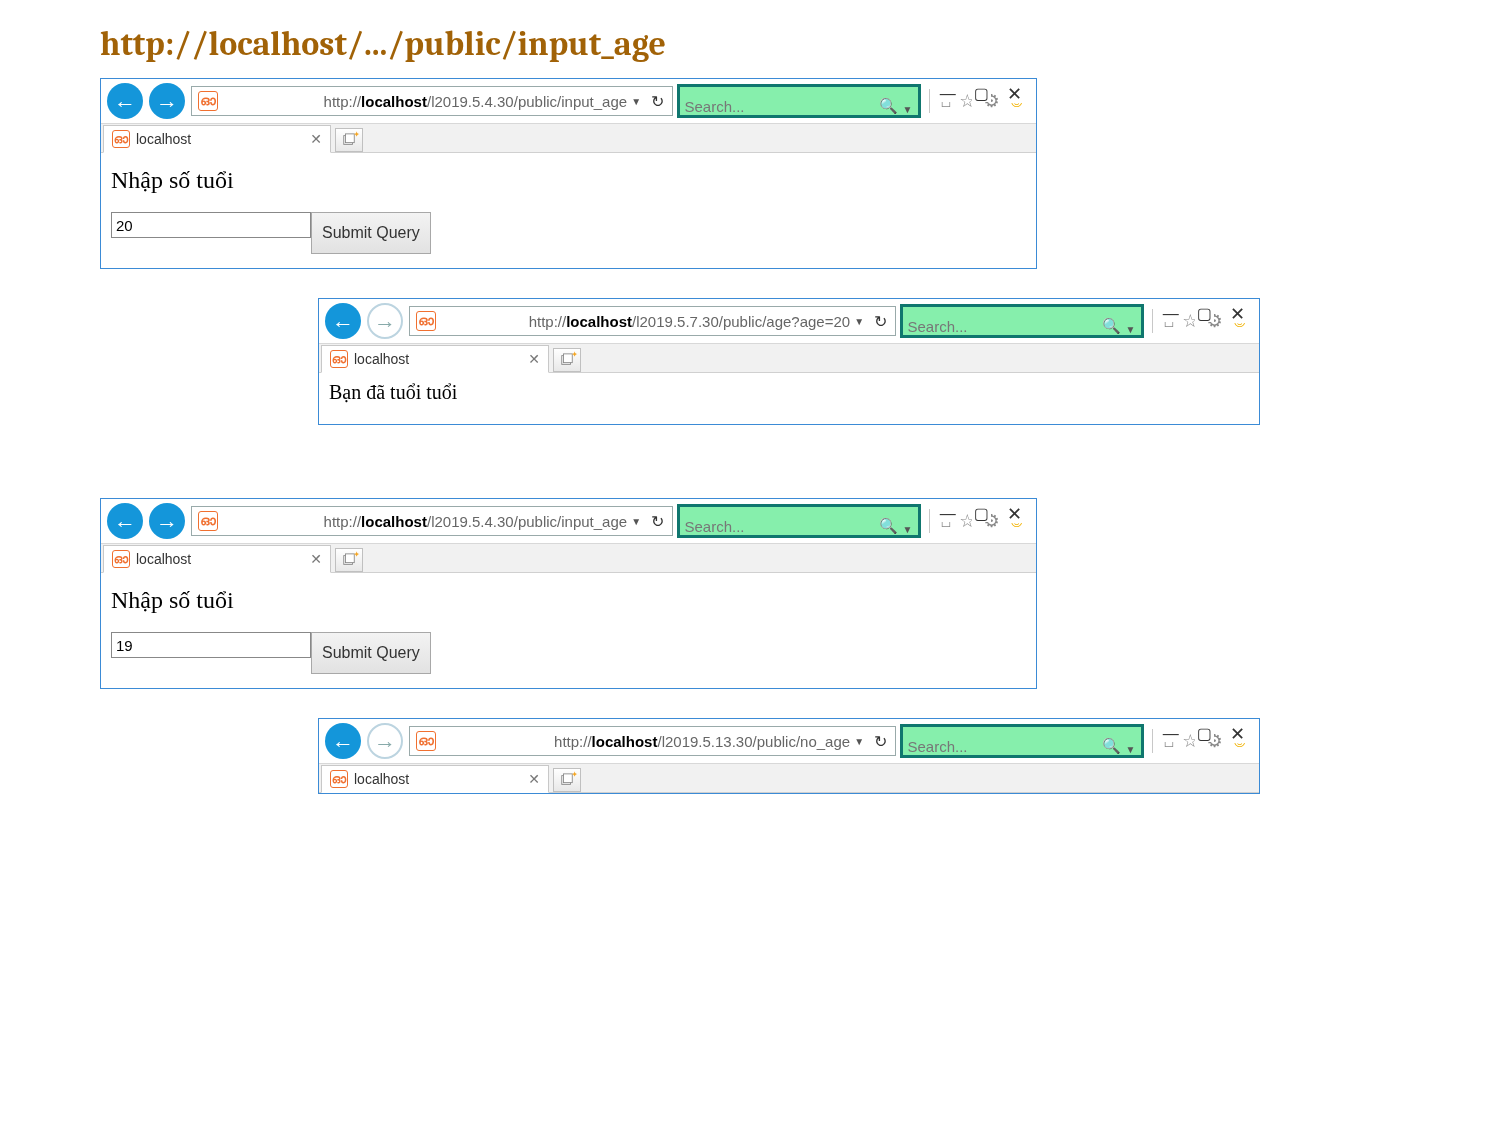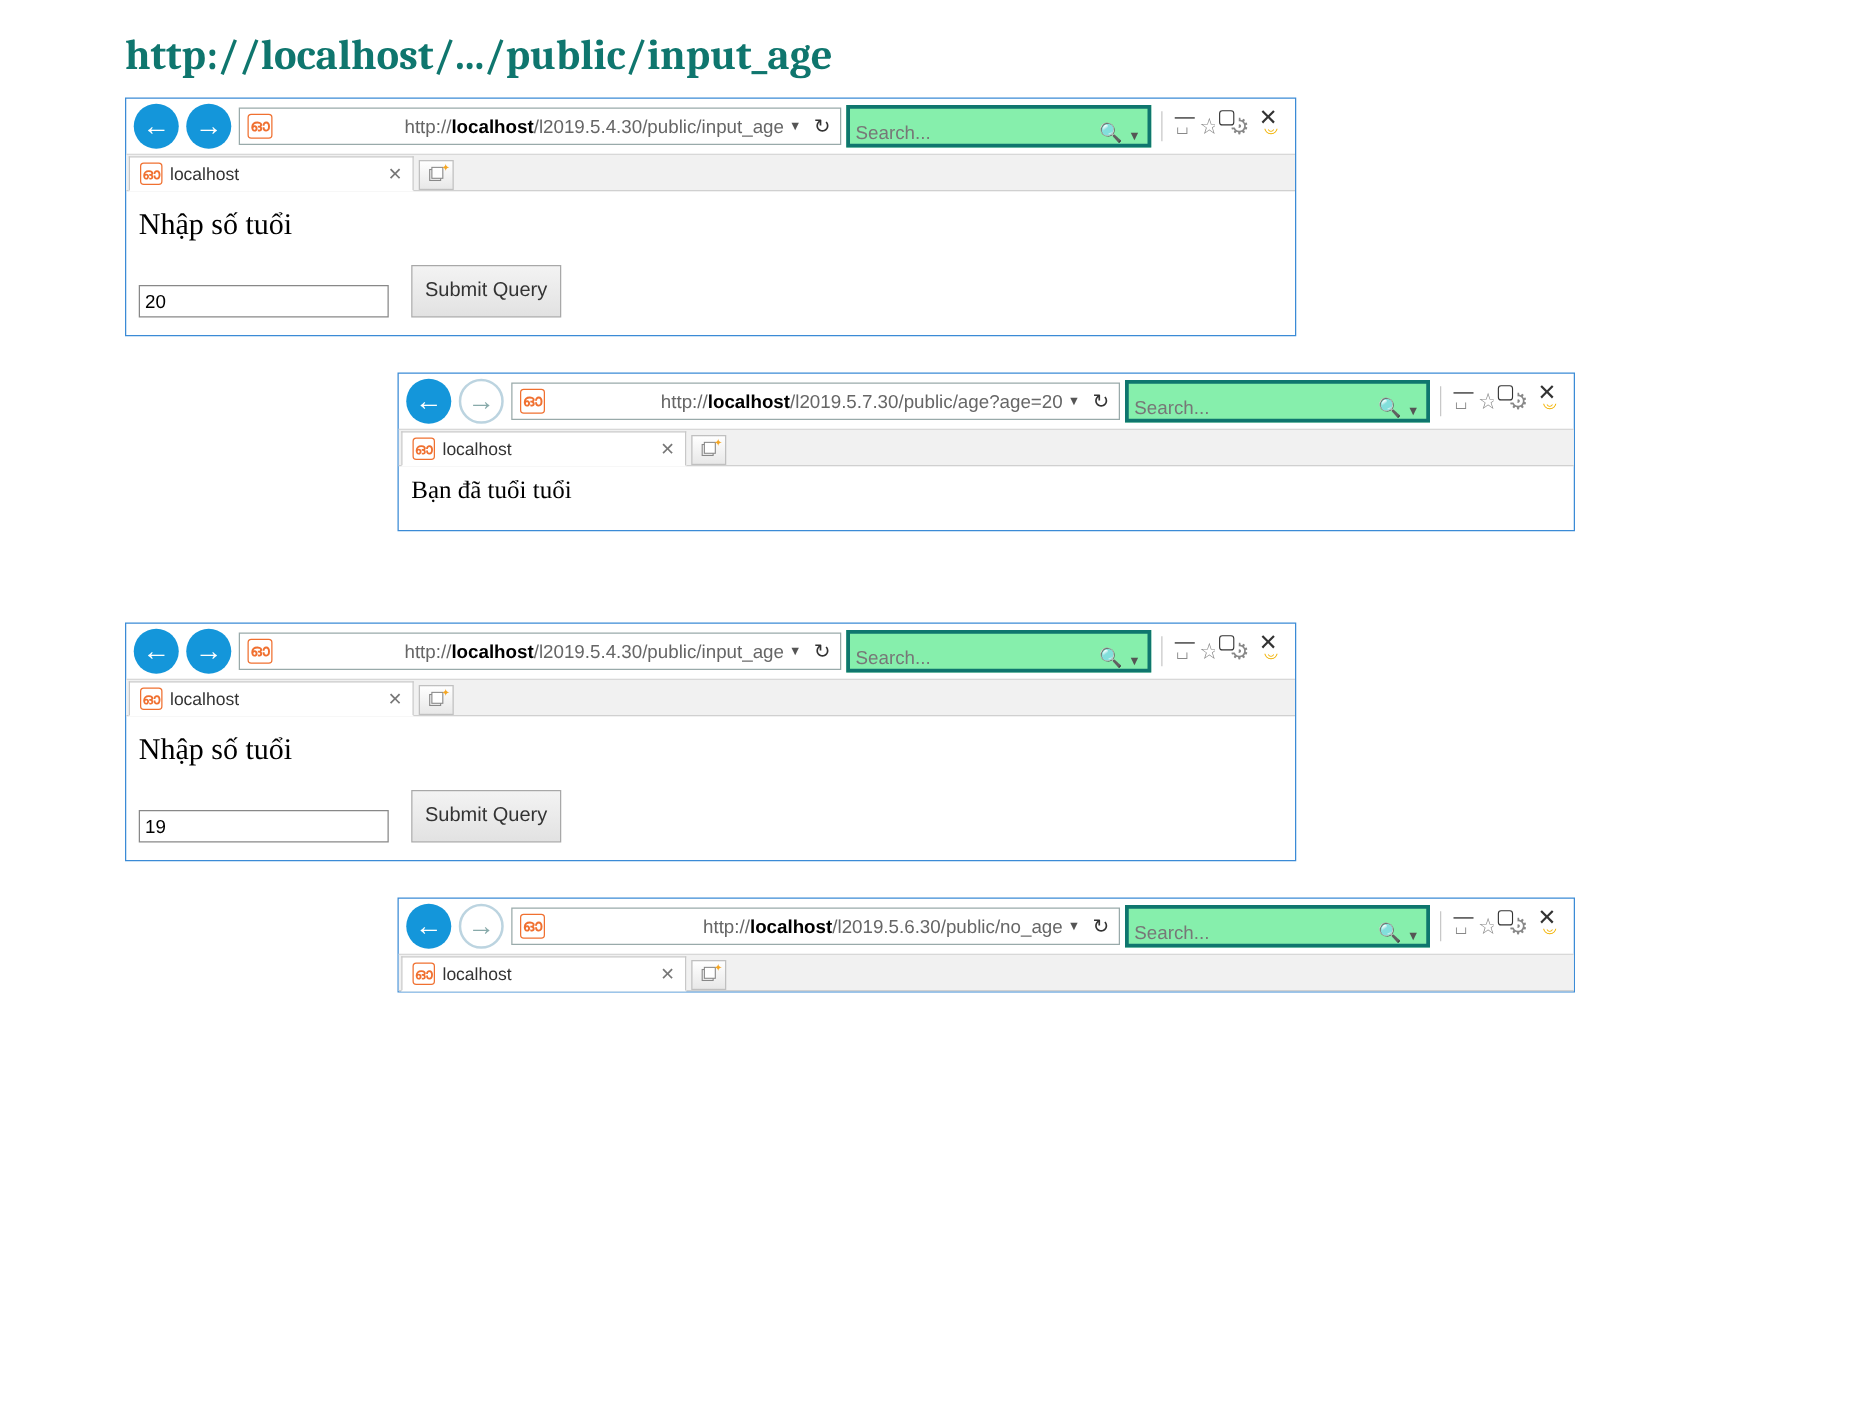--- a/index.html
+++ b/index.html
@@ -7,21 +7,21 @@
     padding: 0;
     background: #fff;
     font-family: "Segoe UI", Tahoma, sans-serif;
     font-size: 14px;
     width: 1499px;
   }
   .slide-title {
     font-family: Cambria, Georgia, serif;
     font-weight: bold;
     font-size: 34px;
-    color: #0f766e;
+    color: #a16207;
     margin: 24px 0 14px 100px;
   }
   .cluster { position: relative; margin-left: 100px; margin-bottom: 40px; height: 380px; }
   .cluster2 { position: relative; margin-left: 100px; height: 380px; }
 
   .browser-window {
     position: absolute;
     background: #fff;
     border: 1px solid #3b8bd6;
   }
@@ -135,21 +135,21 @@
   .new-tab svg { width:14px; height:14px; }
 
   
   .page { padding: 6px 10px 14px 10px; }
   .page-heading {
     font-family: "Times New Roman", serif;
     font-weight: normal;
     font-size: 24px;
     margin: 8px 0 18px 0;
   }
-  .form-row { display: flex; align-items: flex-end; gap: 18px; }
+  .form-row { display: flex; align-items: flex-start; }
   .text-input {
     width: 190px; height: 24px;
     border: 1px solid #888;
     font-size: 15px; padding: 0 4px;
     font-family: "Segoe UI", sans-serif;
   }
   .submit-btn {
     height: 42px; padding: 3px 10px;
     background: linear-gradient(#f3f3f3,#e2e2e2);
     border: 1px solid #a8a8a8;
@@ -332,21 +332,21 @@
       <span>—</span>
       <span>▢</span>
       <span class="close">✕</span>
     </div>
     <div class="addr-row">
       <button class="nav-btn nav-back">←</button>
       <button class="nav-btn nav-fwd-outline">→</button>
       <div class="urlbox">
         <span class="favicon">ഓ</span>
         <span class="url-text">
-          <span>http://</span><b>localhost</b><span>/l2019.5.6.30/public/no_age</span>
+          <span>http://</span><b>localhost</b><span>/l2019.5.13.30/public/no_age</span>
         </span>
         <span class="url-drop">▼</span>
         <span class="refresh">↻</span>
       </div>
       <div class="searchbox">
         <span>Search...</span>
         <span class="sp"></span>
         <span class="mag">🔍</span>
         <span class="sdrop">▼</span>
       </div>

